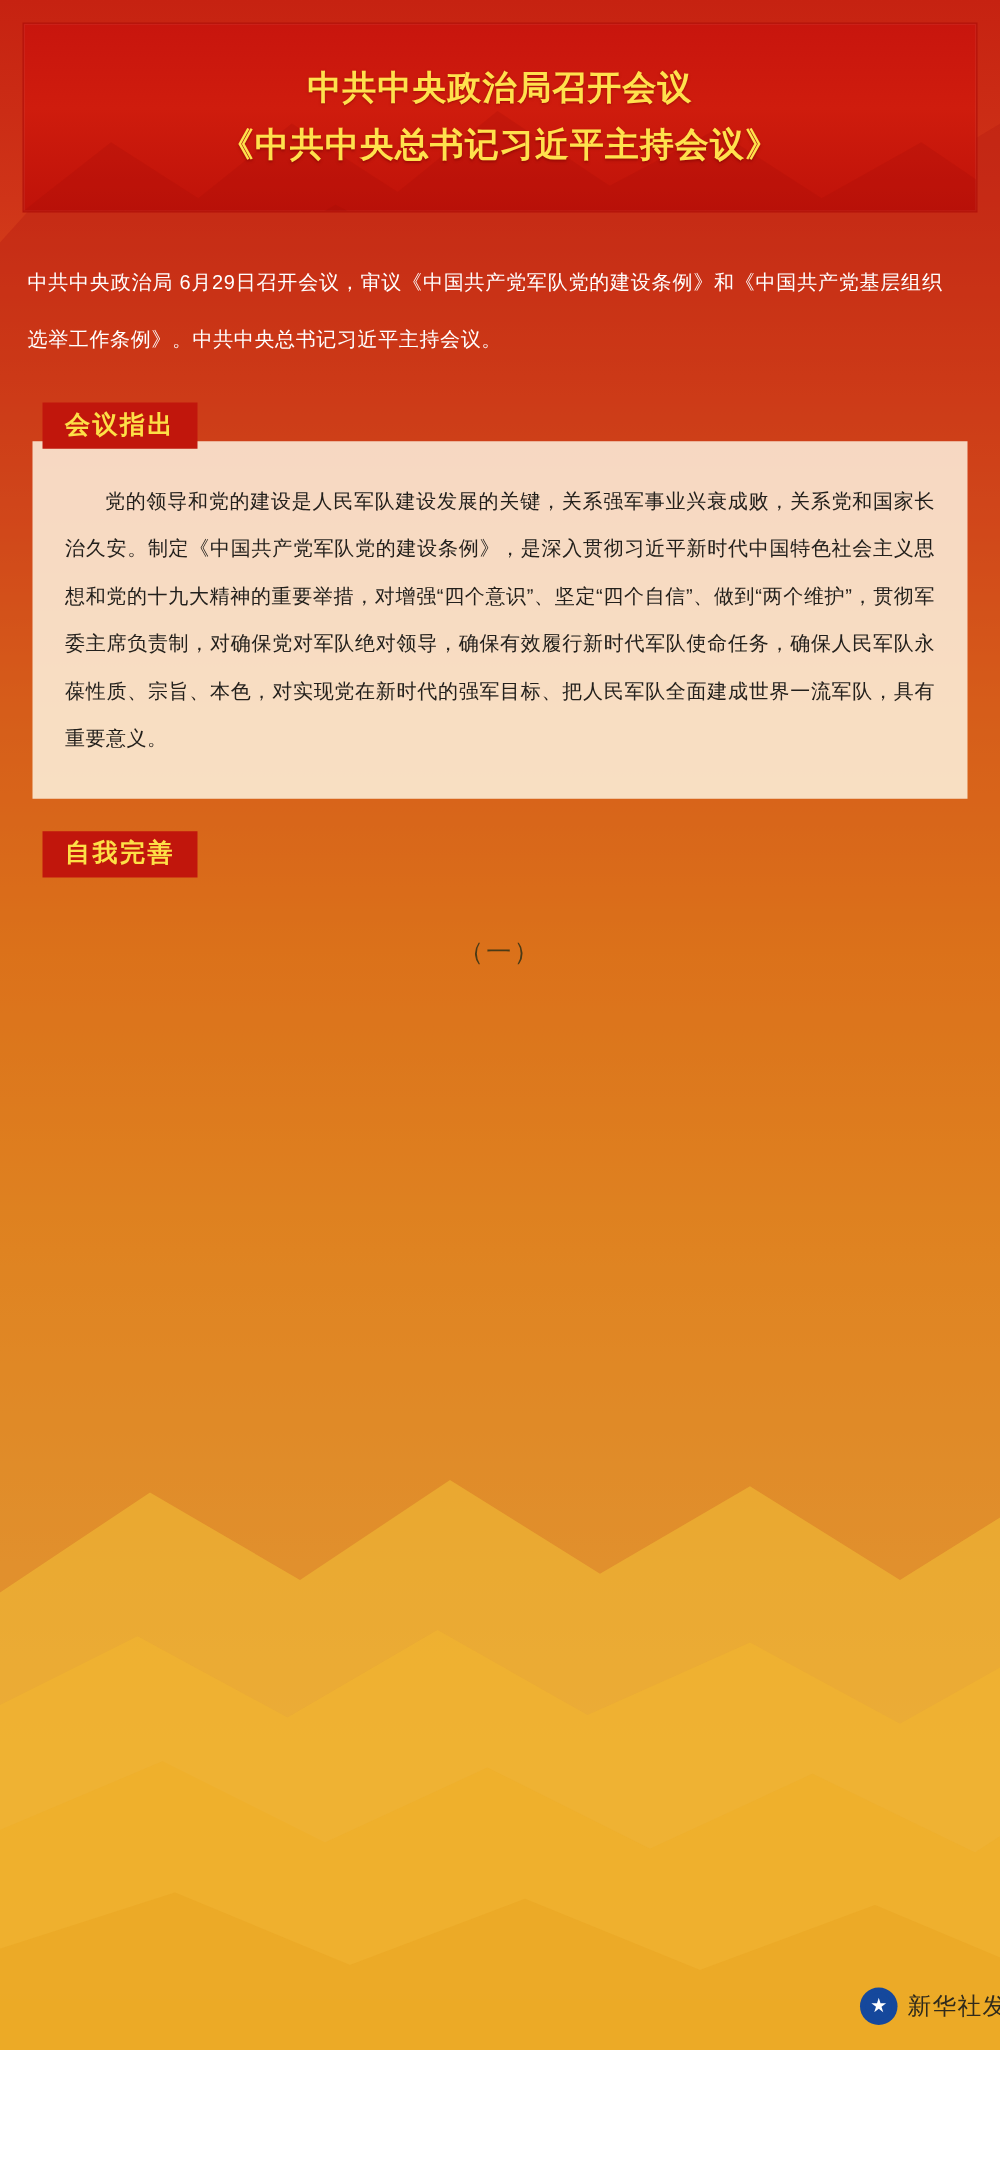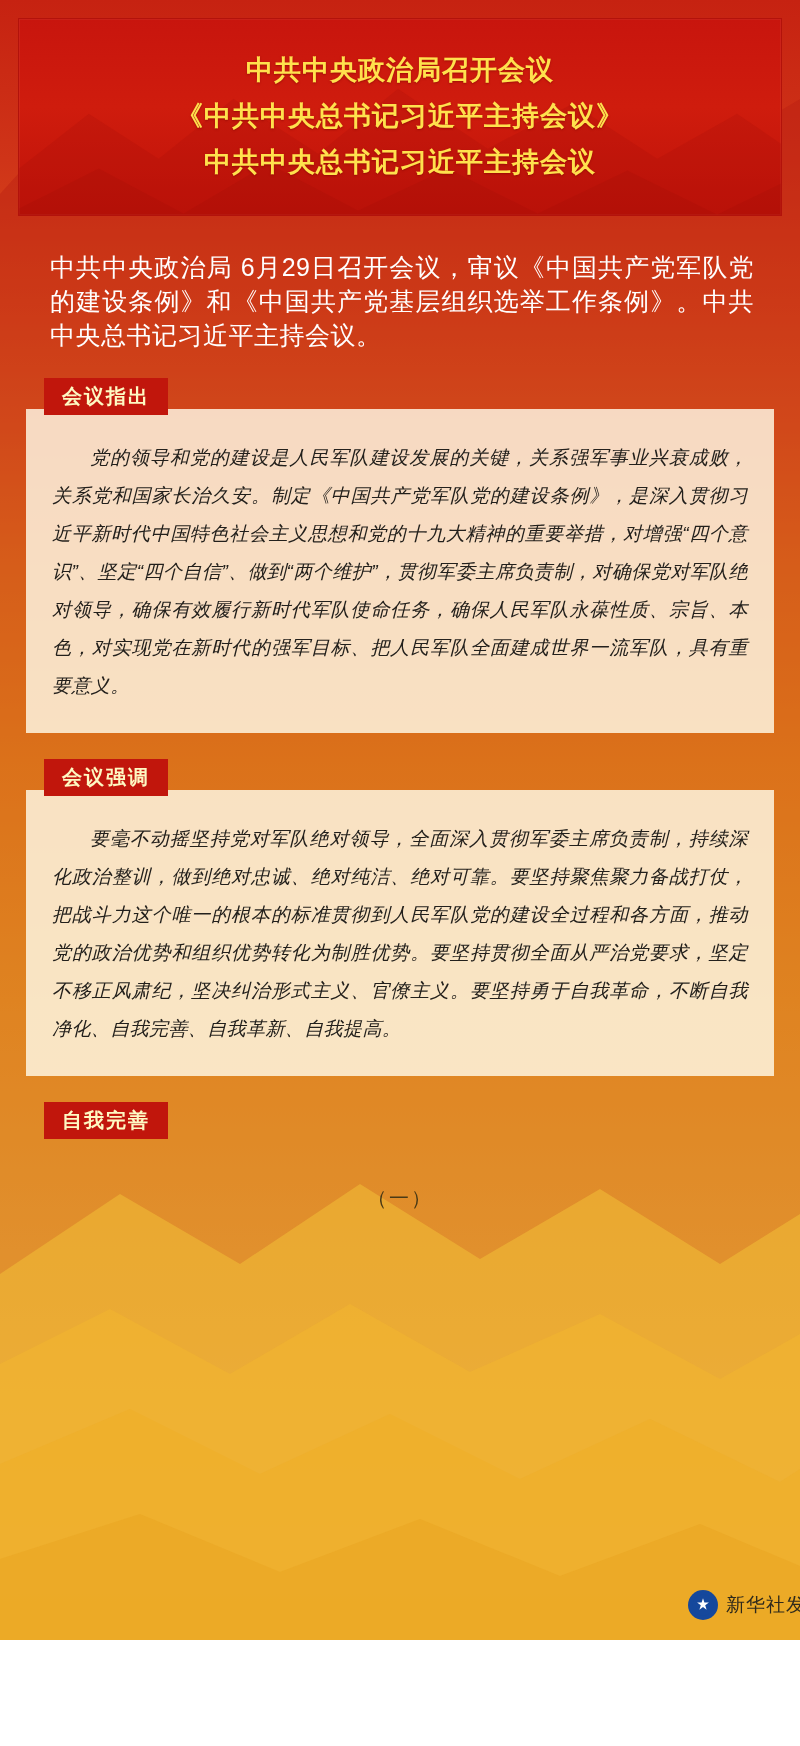--- a/index.html
+++ b/index.html
@@ -76,57 +76,56 @@
     letter-spacing: 1px;
     text-shadow: 0 1px 2px rgba(120,0,0,0.5);
   }
   .banner h1 .line {
     display: block;
     white-space: nowrap;
   }
 
   
   .lead {
-    margin: 34px 46px 10px 50px;
-    font-size: 25px;
-    line-height: 34px;
+    margin: 34px 46px 10px 22px;
+    font-size: 16px;
+    line-height: 46px;
     color: #ffffff;
     text-align: justify;
     letter-spacing: 0.5px;
   }
 
   
   .section {
     position: relative;
     margin: 26px 26px 0 26px;
   }
   .section-tag {
     position: relative;
     z-index: 3;
     display: inline-block;
-    margin-left: 18px;
+    margin-left: 8px;
     padding: 8px 18px 9px 18px;
     background: #c1160c;
-    color: #fef9c3;
+    color: #fde047;
     font-size: 20px;
     font-weight: bold;
     letter-spacing: 2px;
     line-height: 1;
   }
   .section-body {
     position: relative;
     margin-top: -6px;
     background: rgba(255, 250, 232, 0.82);
     padding: 30px 26px 28px 26px;
-    font-size: 19px;
+    font-size: 16px;
     line-height: 38px;
     color: #23201c;
     text-align: justify;
     letter-spacing: 0.4px;
-    font-style: italic;
   }
   .section-body p {
     margin: 0;
     text-indent: 2em;
   }
 
   
   .page-number {
     margin-top: 46px;
     text-align: center;
@@ -173,39 +172,32 @@
   <div class="inner">
 
     <div class="banner">
       <svg class="banner-bg" viewBox="0 0 764 246" preserveAspectRatio="none">
         <path d="M0,150 L70,95 L140,140 L215,80 L300,135 L380,70 L470,130 L555,85 L640,140 L720,95 L764,125 L764,246 L0,246 Z" fill="#a80f08" opacity="0.45"></path>
         <path d="M0,190 L80,150 L165,195 L250,145 L340,192 L430,150 L520,195 L610,152 L700,196 L764,165 L764,246 L0,246 Z" fill="#9b0c06" opacity="0.4"></path>
       </svg>
       <h1>
         <span class="line">中共中央政治局召开会议</span>
         <span class="line">《中共中央总书记习近平主持会议》</span>
-        <span class="line">中共中央总书记习近平主持会议</span>
       </h1>
     </div>
 
     <div class="lead">中共中央政治局 6月29日召开会议，审议《中国共产党军队党的建设条例》和《中国共产党基层组织选举工作条例》。中共中央总书记习近平主持会议。</div>
 
     <div class="section">
       <div class="section-tag">会议指出</div>
       <div class="section-body">
         <p>党的领导和党的建设是人民军队建设发展的关键，关系强军事业兴衰成败，关系党和国家长治久安。制定《中国共产党军队党的建设条例》，是深入贯彻习近平新时代中国特色社会主义思想和党的十九大精神的重要举措，对增强“四个意识”、坚定“四个自信”、做到“两个维护”，贯彻军委主席负责制，对确保党对军队绝对领导，确保有效履行新时代军队使命任务，确保人民军队永葆性质、宗旨、本色，对实现党在新时代的强军目标、把人民军队全面建成世界一流军队，具有重要意义。</p>
       </div>
     </div>
 
-    <div class="section">
-      <div class="section-tag">会议强调</div>
-      <div class="section-body">
-        <p>要毫不动摇坚持党对军队绝对领导，全面深入贯彻军委主席负责制，持续深化政治整训，做到绝对忠诚、绝对纯洁、绝对可靠。要坚持聚焦聚力备战打仗，把战斗力这个唯一的根本的标准贯彻到人民军队党的建设全过程和各方面，推动党的政治优势和组织优势转化为制胜优势。要坚持贯彻全面从严治党要求，坚定不移正风肃纪，坚决纠治形式主义、官僚主义。要坚持勇于自我革命，不断自我净化、自我完善、自我革新、自我提高。</p>
-      </div>
-    </div>
 
     <div class="section">
       <div class="section-tag">自我完善</div>
     </div>
 
     <div class="page-number">（一）</div>
 
   </div>
 
   <div class="logo-row">

